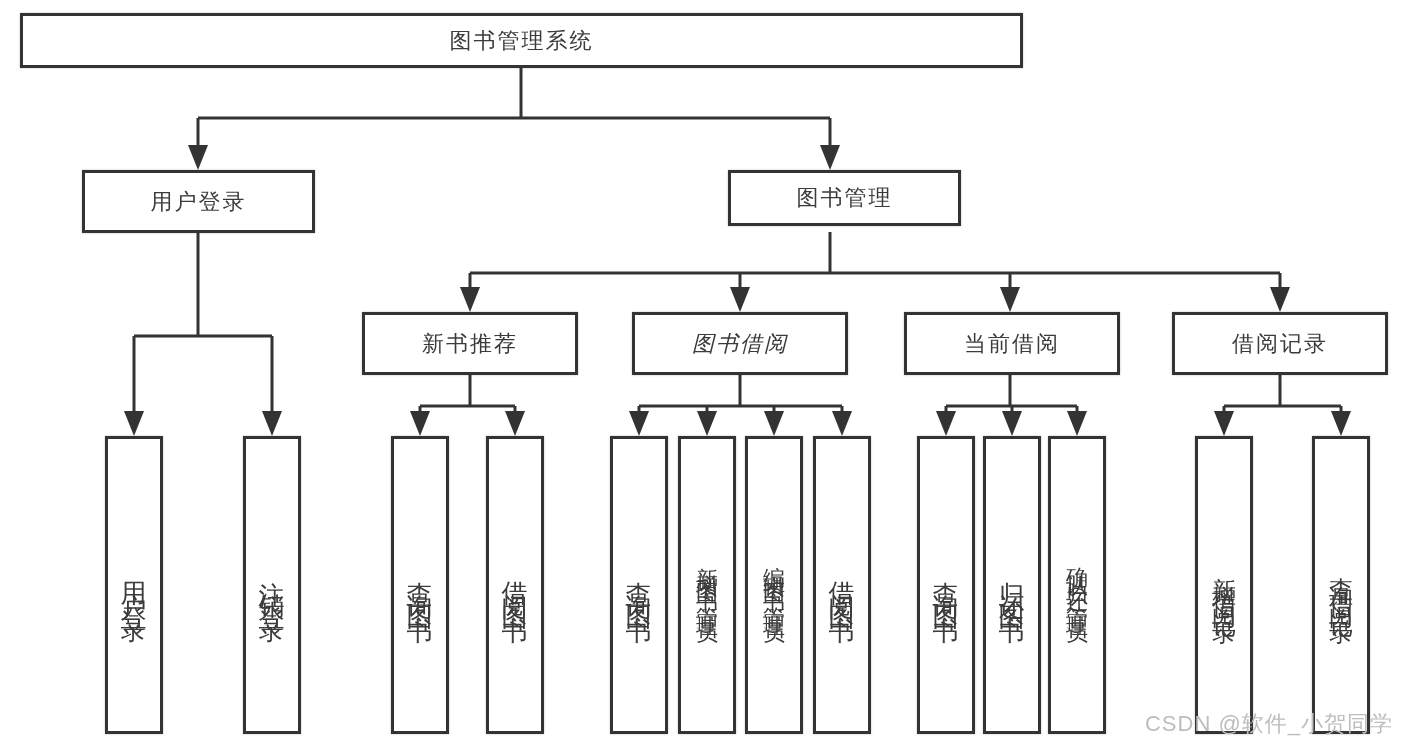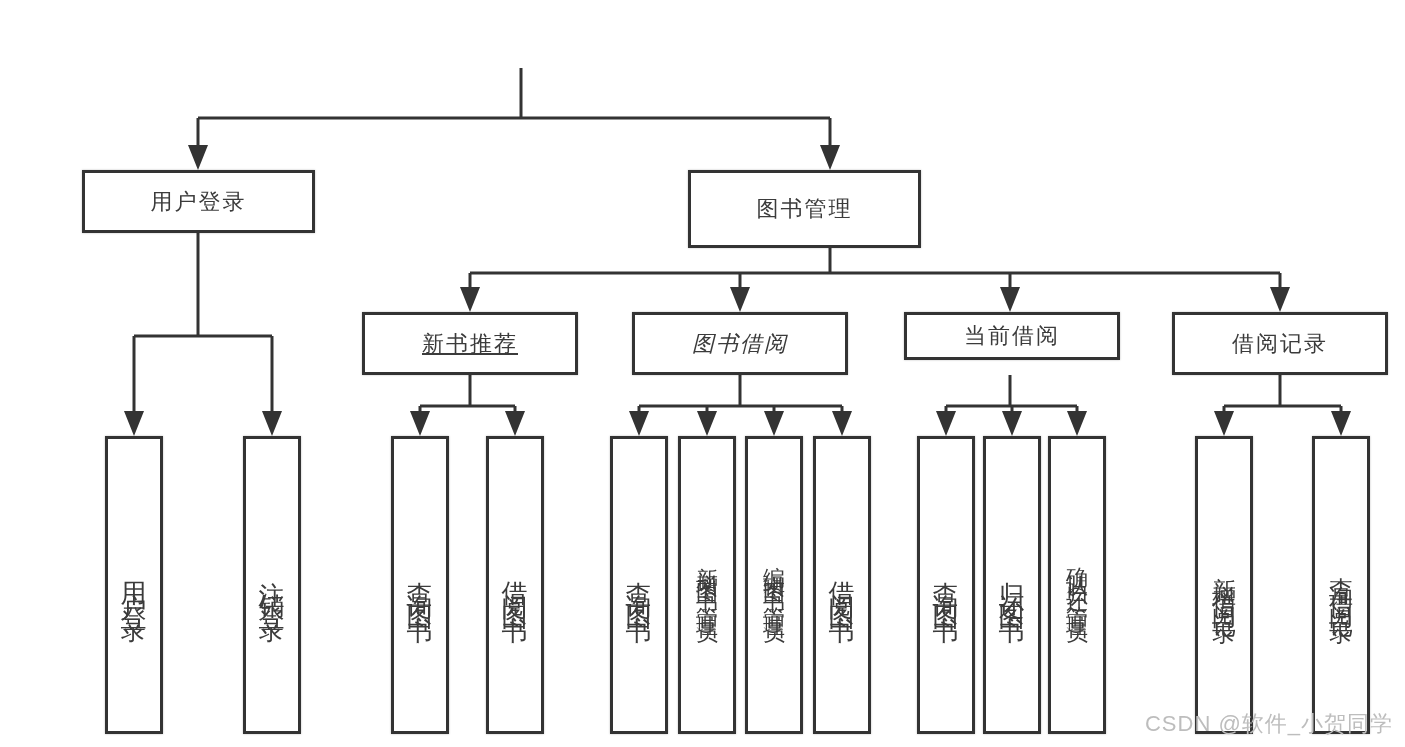--- a/index.html
+++ b/index.html
@@ -127,35 +127,38 @@
       <polygon points="764,411 784,411 774,436"></polygon>
       <polygon points="832,411 852,411 842,436"></polygon>
       <polygon points="936,411 956,411 946,436"></polygon>
       <polygon points="1002,411 1022,411 1012,436"></polygon>
       <polygon points="1067,411 1087,411 1077,436"></polygon>
       <polygon points="1214,411 1234,411 1224,436"></polygon>
       <polygon points="1331,411 1351,411 1341,436"></polygon>
     </g>
   </svg>
 
+  <div class="node hnode" style="left:20px; top:13px; width:1003px; height:55px;">
+    <span>图书管理系统</span>
+  </div>
 
   <div class="node hnode" style="left:82px; top:170px; width:233px; height:63px;">
     <span>用户登录</span>
   </div>
-  <div class="node hnode" style="left:688px; top:170px; width:233px; height:78px;align-items:center;">
+  <div class="node hnode" style="left:728px; top:170px; width:233px; height:56px;align-items:center;">
     <span>图书管理</span>
   </div>
 
-  <div class="node hnode" style="left:362px; top:312px; width:216px; height:63px;text-decoration:underline;">
+  <div class="node hnode" style="left:362px; top:312px; width:216px; height:63px;">
     <span>新书推荐</span>
   </div>
   <div class="node hnode" style="left:632px; top:312px; width:216px; height:63px;font-style:italic;">
     <span>图书借阅</span>
   </div>
-  <div class="node hnode" style="left:904px; top:312px; width:216px; height:48px;">
+  <div class="node hnode" style="left:904px; top:312px; width:216px; height:63px;">
     <span>当前借阅</span>
   </div>
   <div class="node hnode" style="left:1172px; top:312px; width:216px; height:63px;">
     <span>借阅记录</span>
   </div>
 
   <div class="node vnode" style="left:105px; top:436px;">
     <span>用户登录</span>
   </div>
   <div class="node vnode" style="left:243px; top:436px;">

